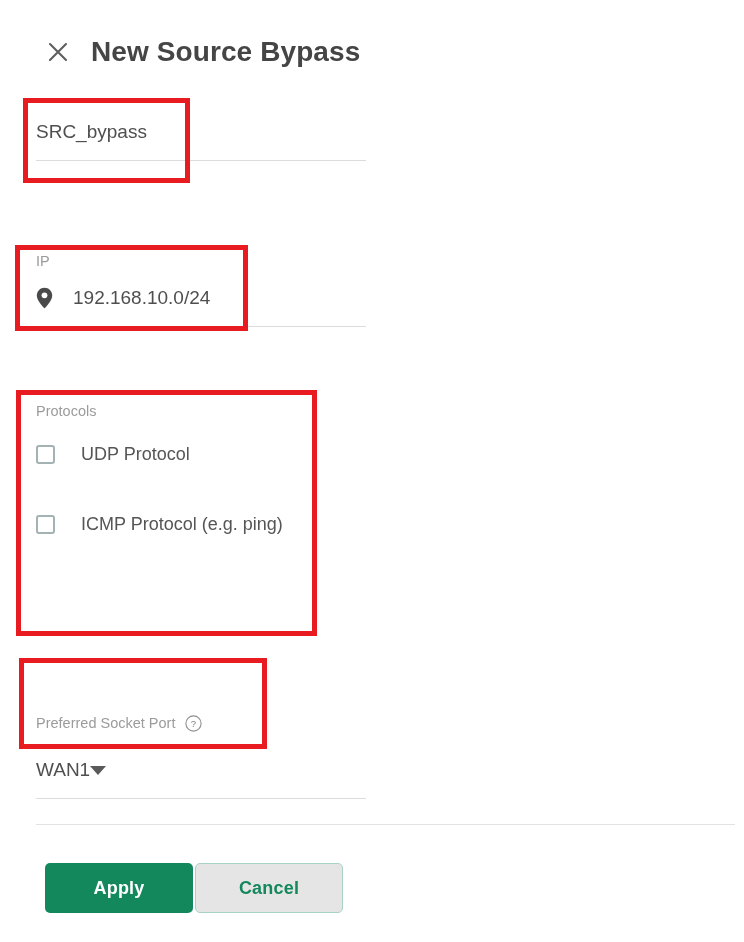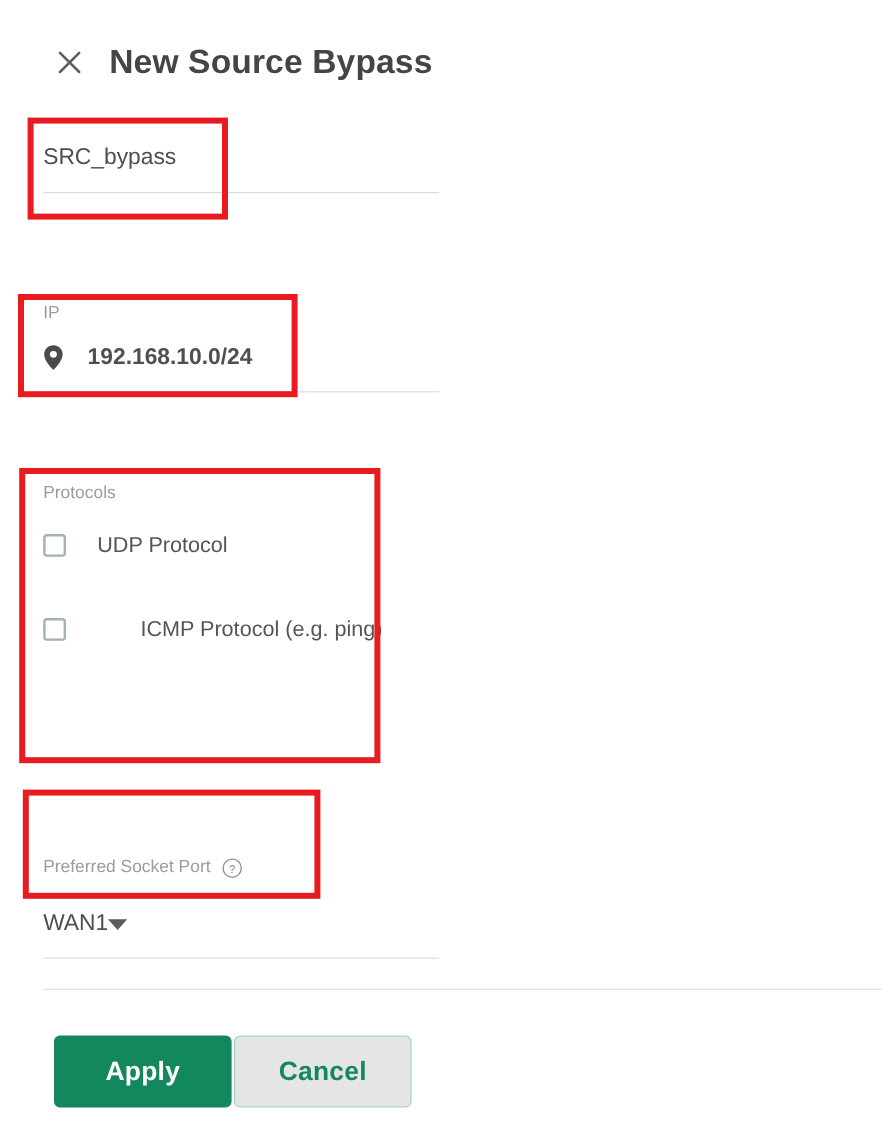--- a/index.html
+++ b/index.html
@@ -84,21 +84,21 @@
   }
   #name-field .field-value { margin-top: 14px; }
   #name-field .field-underline { margin-top: 14px; width: 330px; }
 
   
   #ip-field {
     left: 36px;
     top: 252px;
     width: 330px;
   }
-  #ip-field .field-value-row { margin-top: 14px; font-weight: bold; }
+  #ip-field .field-value-row { margin-top: 14px; }
   #ip-field .pin-icon {
     width: 22px;
     height: 24px;
     display: flex;
     align-items: center;
     justify-content: flex-start;
     margin-right: 15px;
   }
   #ip-field .field-underline { margin-top: 14px; width: 330px; }
 
@@ -110,21 +110,21 @@
     width: 330px;
   }
   #protocols-group .field-label { margin-bottom: 22px; }
   .checkbox-row {
     display: flex;
     align-items: center;
     height: 24px;
     margin-bottom: 46px;
     cursor: pointer;
   }
-  .checkbox-row:last-child { margin-bottom: 0; gap: 36px; }
+  .checkbox-row:last-child { margin-bottom: 0; }
   .checkbox-box {
     width: 19px;
     height: 19px;
     box-sizing: border-box;
     border: 2px solid #a3b2b2;
     border-radius: 3px;
     background: #ffffff;
     flex: 0 0 auto;
   }
   .checkbox-label {
@@ -182,23 +182,23 @@
   }
   .footer {
     position: absolute;
     left: 45px;
     top: 863px;
     display: flex;
     align-items: center;
   }
   .btn {
     box-sizing: border-box;
-    height: 60px;
+    height: 50px;
     border-radius: 5px;
-    font-size: 22px;
+    font-size: 18px;
     font-weight: bold;
     display: flex;
     align-items: center;
     justify-content: center;
     cursor: pointer;
     letter-spacing: 0.2px;
   }
   .btn-primary {
     width: 148px;
     background: #14885d;

